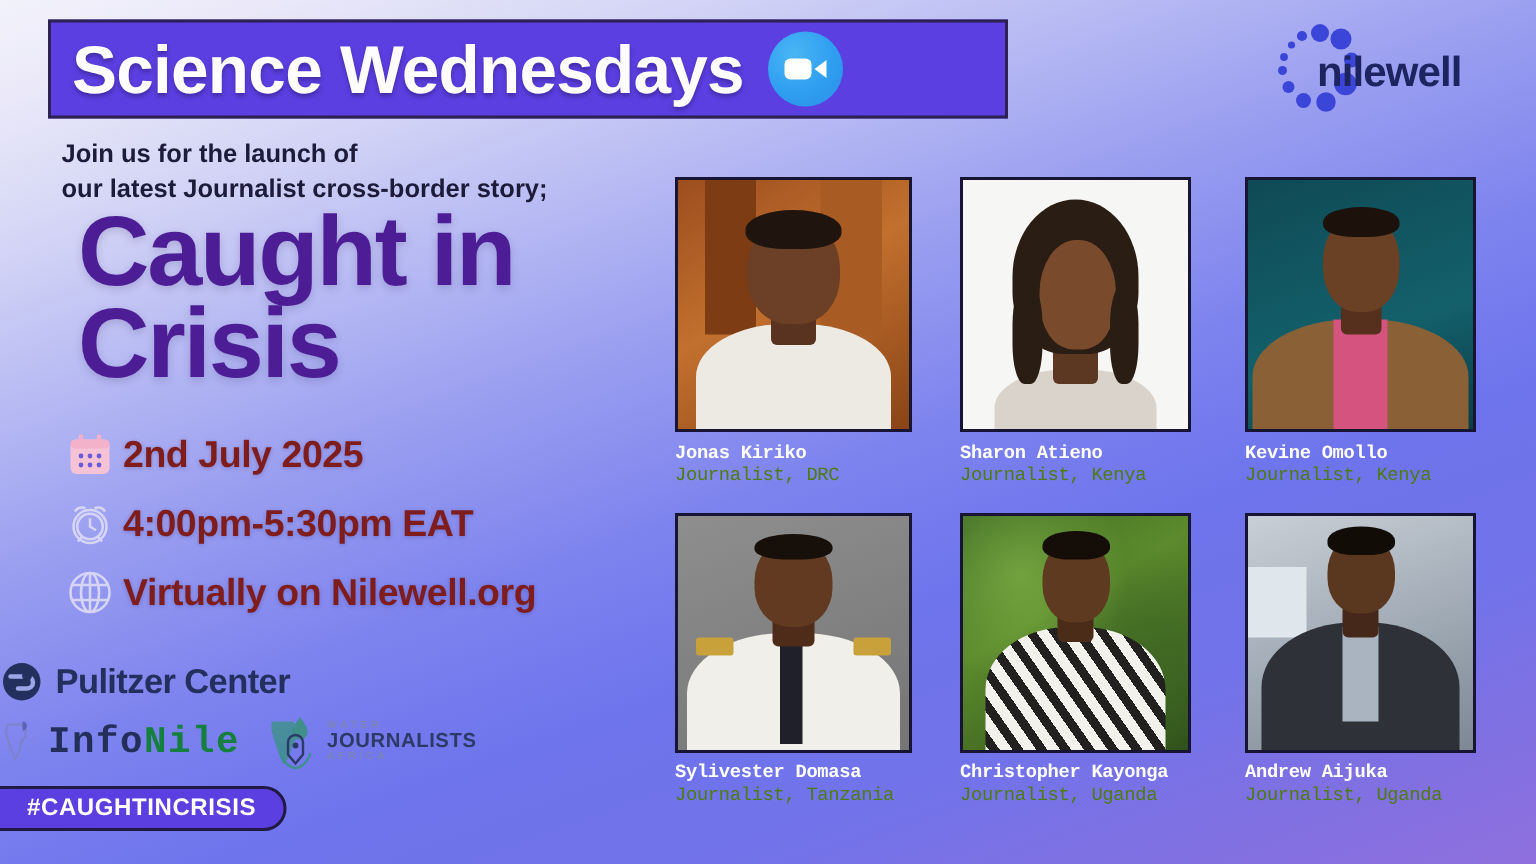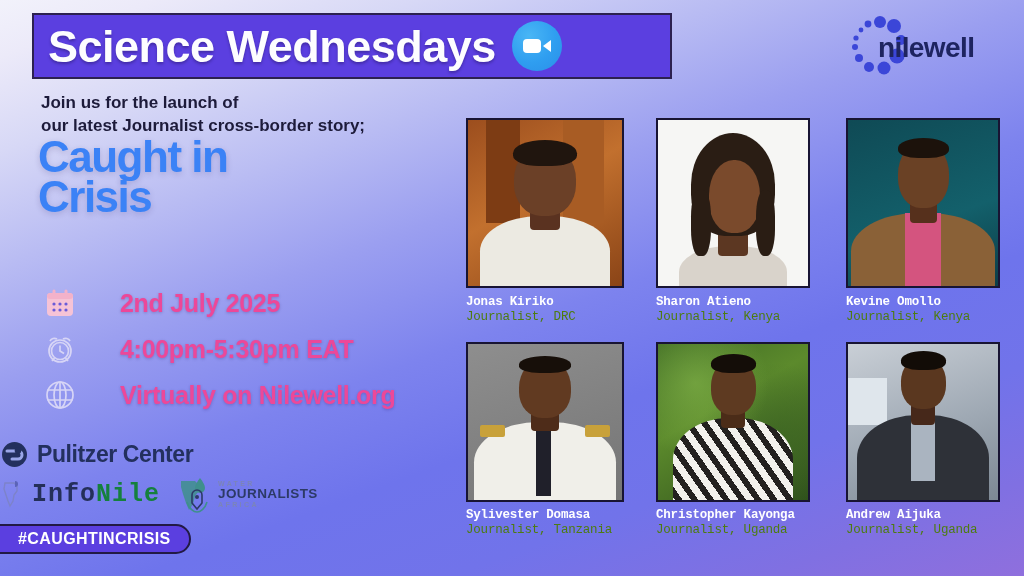--- a/index.html
+++ b/index.html
@@ -36,31 +36,31 @@
     background:radial-gradient(circle at 35% 30%, #49b6f5 0%, #2f9ef0 55%, #2a8fe8 100%);
     display:flex; align-items:center; justify-content:center;
   }
 
   
   .intro{
     position:absolute; left:41px; top:92px; width:420px;
     color:#1d1b3a; font-size:17px; font-weight:bold; line-height:1.33;
   }
   .headline{
-    position:absolute; left:38px; top:137px; width:430px;
-    color:#3b82f6; font-size:44px; font-weight:bold; line-height:0.92;
+    position:absolute; left:52px; top:137px; width:430px;
+    color:#4c1d95; font-size:66px; font-weight:bold; line-height:0.92;
     letter-spacing:-1.5px; text-shadow:0 2px 6px rgba(40,20,90,.18);
   }
 
   .details{ position:absolute; left:38px; top:280px; width:420px; }
   .detail-row{ display:flex; align-items:center; height:46px; }
   .detail-icon{ width:44px; flex:none; display:flex; align-items:center; justify-content:center; }
   .detail-text{
-    color:#ec4899; font-size:25px; font-weight:bold; letter-spacing:-0.3px;
-    text-shadow:0 1px 3px rgba(40,20,90,.25); white-space:nowrap;margin-left:38px;
+    color:#7f1d1d; font-size:25px; font-weight:bold; letter-spacing:-0.3px;
+    text-shadow:0 1px 3px rgba(40,20,90,.25); white-space:nowrap;
   }
 
   
   .logos{ position:absolute; left:1px; top:441px; width:340px; }
   .logo-pulitzer{ display:flex; align-items:center; gap:9px; }
   .logo-pulitzer .txt{ color:#23305e; font-size:23px; font-weight:bold; letter-spacing:-0.4px; }
   .logo-row2{ display:flex; align-items:center; margin-top:6px; }
   .logo-infonile{ display:flex; align-items:center; gap:7px; }
   .logo-infonile .txt{ font-family:"Liberation Mono", monospace; font-size:25px; font-weight:bold; letter-spacing:1px; }
   .logo-infonile .t-info{ color:#242f59; }
@@ -80,21 +80,21 @@
   .hashtag span{ color:#fff; font-size:16px; font-weight:bold; letter-spacing:0.4px; }
 
   
   .nilewell{ position:absolute; right:22px; top:16px; width:152px; height:62px; }
   .nilewell .brand{
     position:absolute; left:28px; top:16px;
     color:#1e2460; font-size:28px; font-weight:bold; letter-spacing:-0.6px;
   }
 
   
-  .grid{ position:absolute; left:466px; top:118px; width:548px; }
+  .grid{ position:absolute; left:450px; top:118px; width:548px; }
   .grid-row{ display:flex; gap:22px; }
   .grid-row + .grid-row{ margin-top:16px; }
   .card{ width:168px; }
   .photo{
     width:158px; height:170px; border:2px solid #181433;
     overflow:hidden; position:relative; background:#888;
   }
   .card:nth-child(2) .photo{ width:154px; }
   .card:nth-child(3) .photo{ width:154px; }
   .cap{ margin-top:7px; font-family:"Liberation Mono", monospace; line-height:1.22; }

